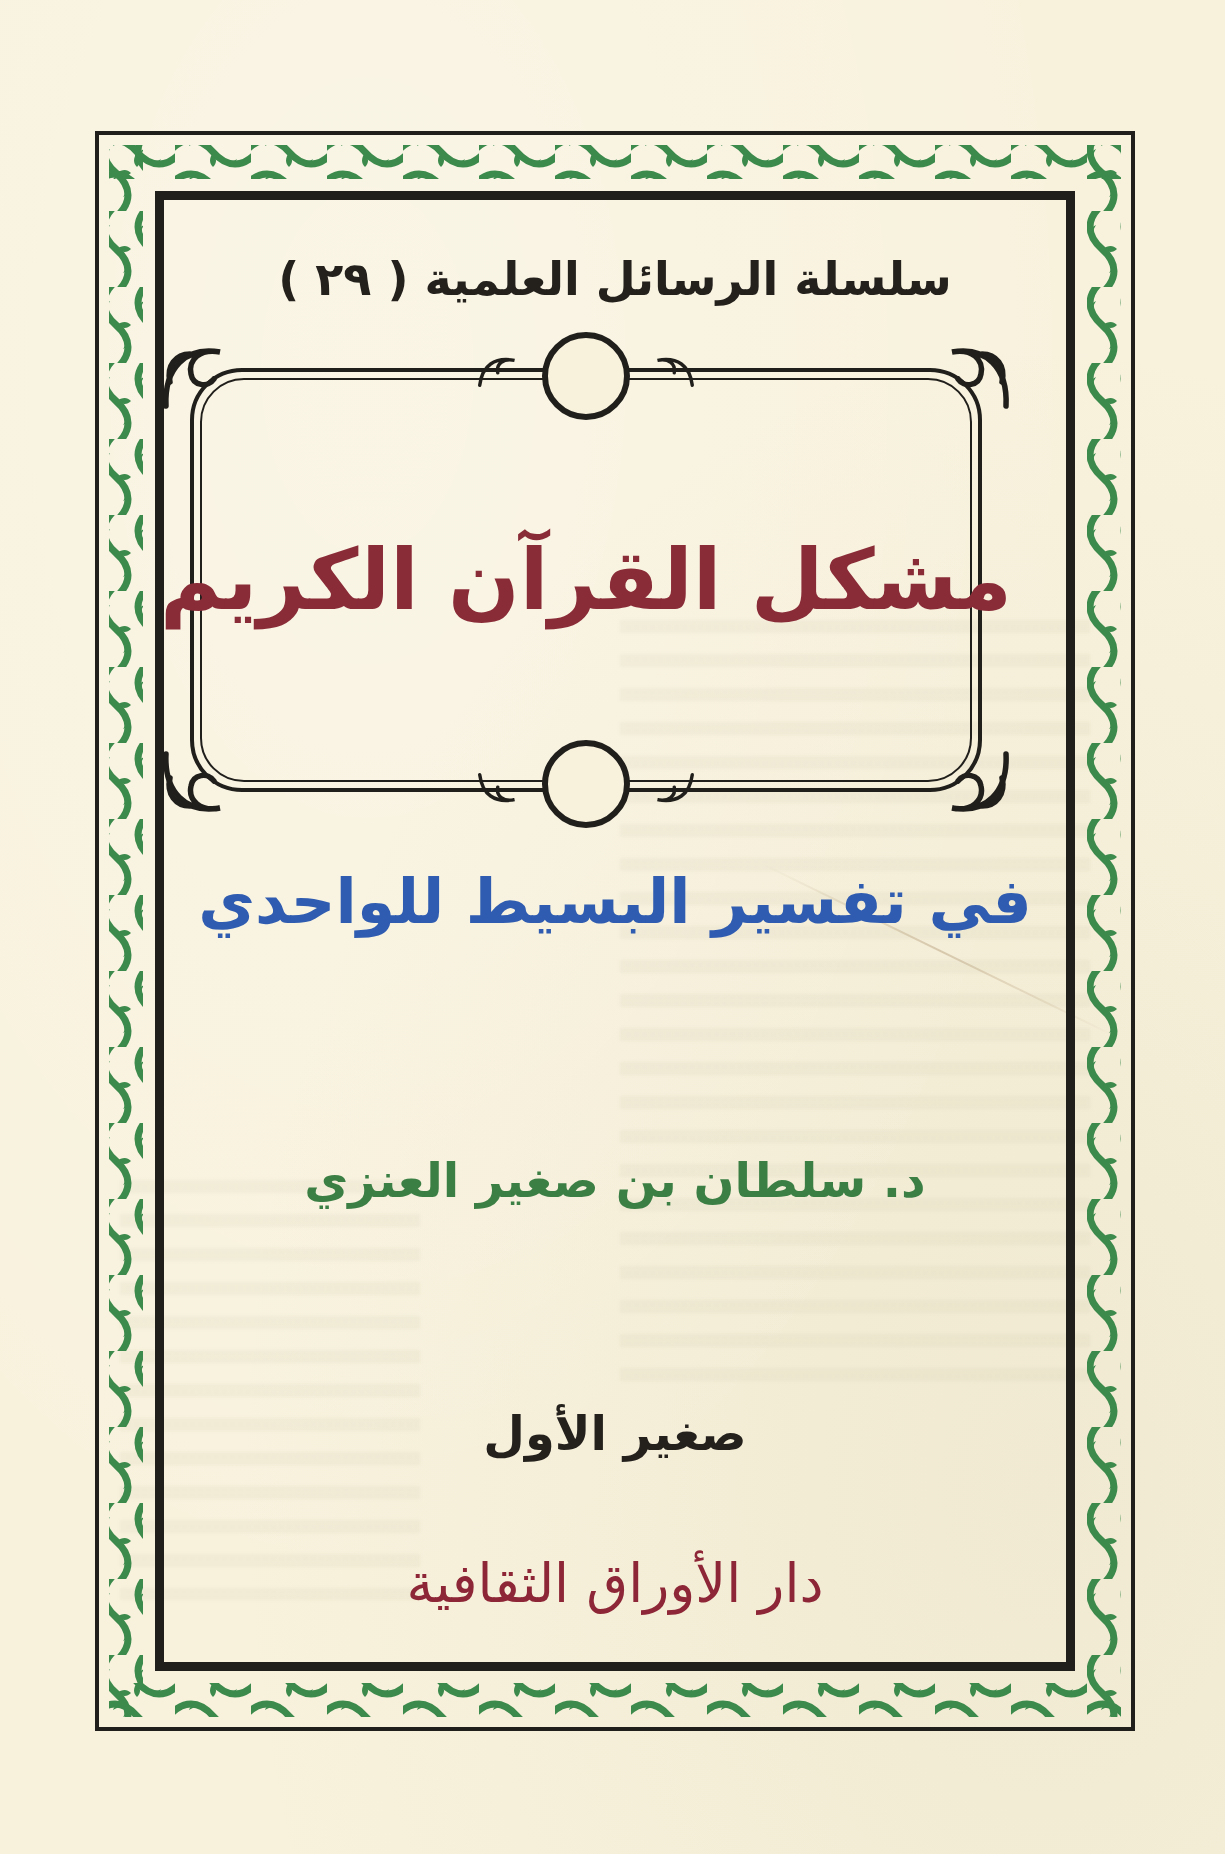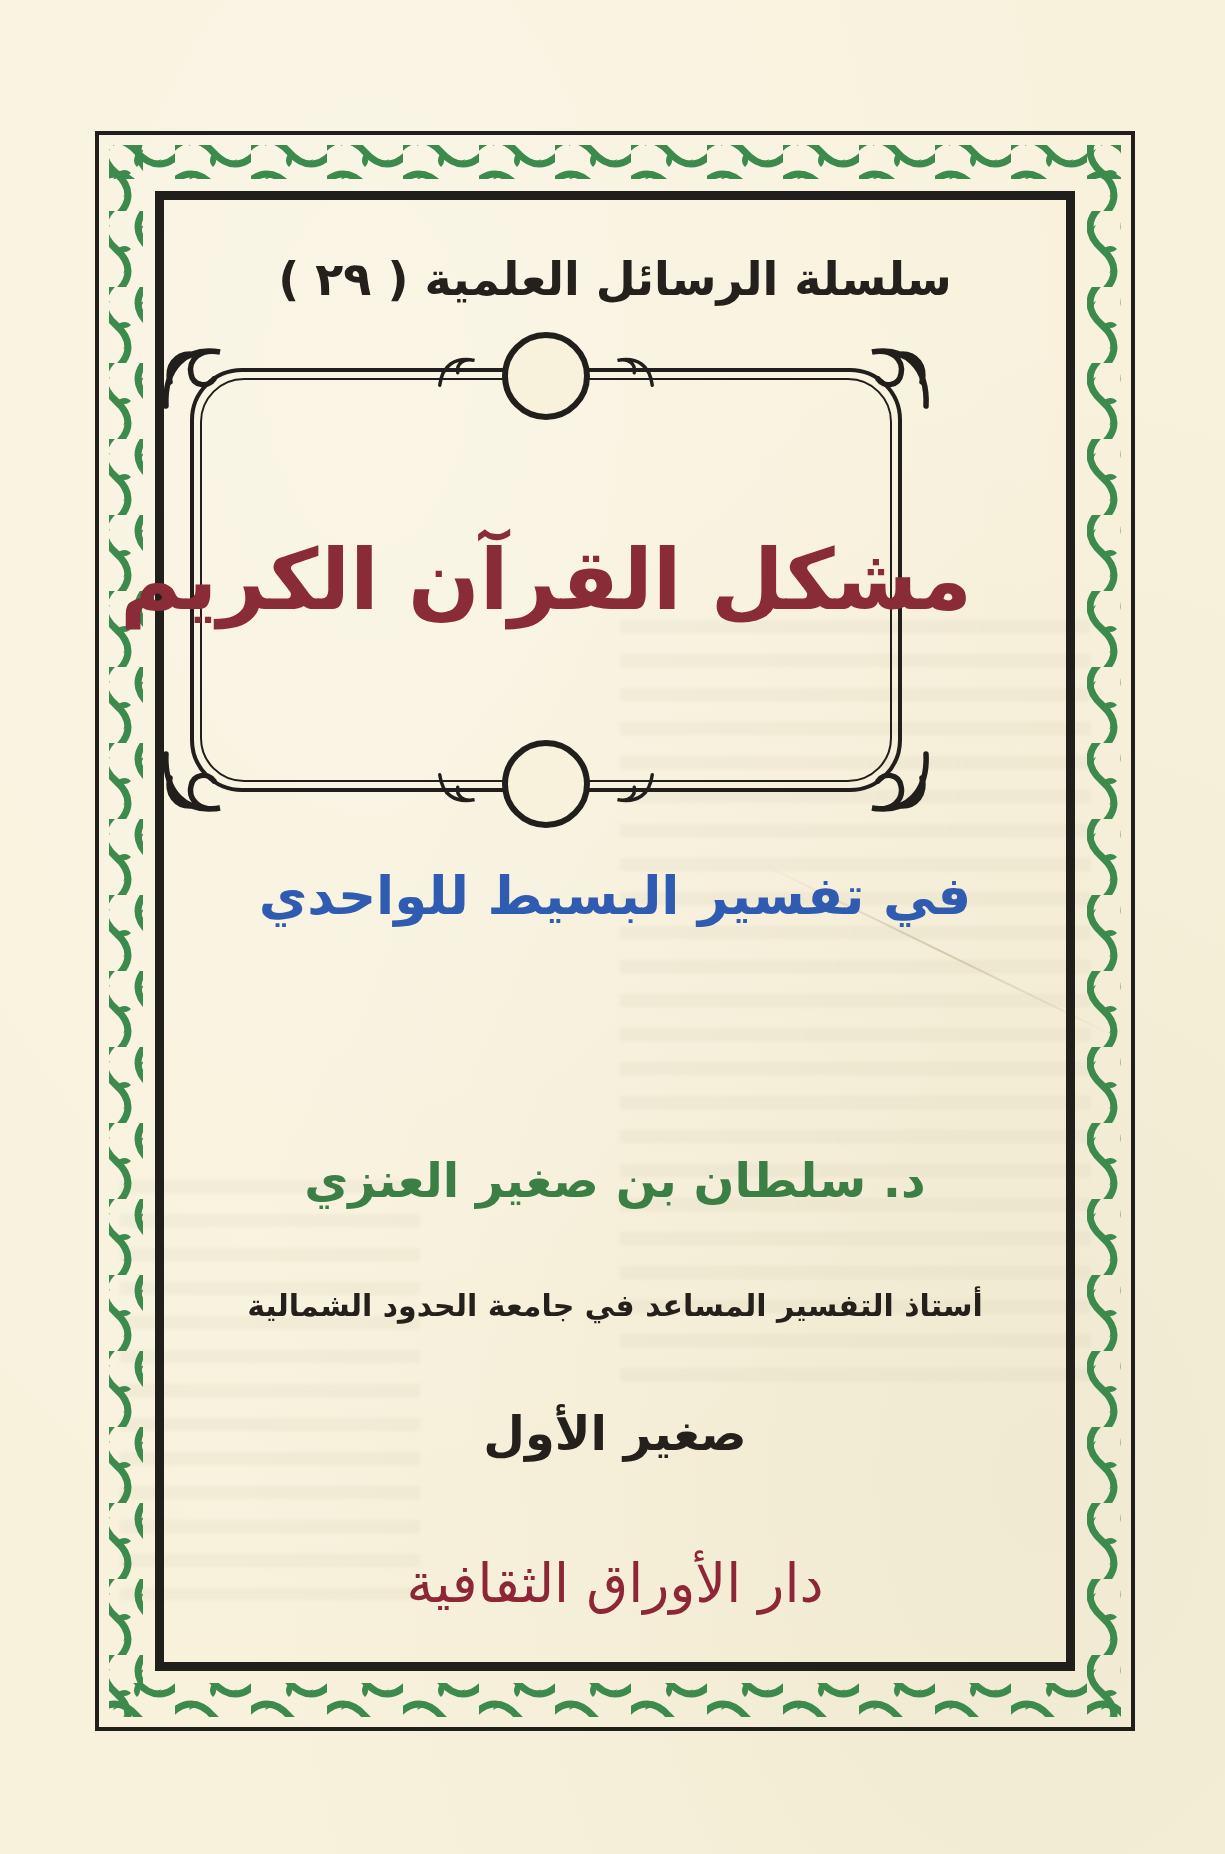--- a/index.html
+++ b/index.html
@@ -59,21 +59,21 @@
   }
   .series{
     position:absolute; top:52px; left:0; right:0;
     font-size:46px; font-weight:bold;
     color:var(--text-black);
     letter-spacing:0;
   }
   
   .cartouche{
     position:absolute; top:168px; left:26px;
-    width:712px; height:424px;
+    width:792px; height:424px;
   }
   .cart-outer{
     position:absolute; inset:0;
     border:4px solid var(--frame-black);
     border-radius:52px;
   }
   .cart-inner{
     position:absolute; inset:10px;
     border:2.5px solid var(--frame-black);
     border-radius:44px;
@@ -103,21 +103,21 @@
     position:absolute; inset:30px 20px;
     display:flex; align-items:center; justify-content:center;
     font-size:84px; font-weight:bold;
     color:var(--title-maroon);
     line-height:1.15;
     white-space:nowrap;
   }
   
   .subtitle{
     position:absolute; top:665px; left:0; right:0;
-    font-size:53px; font-weight:bold;
+    font-size:62px; font-weight:bold;
     color:var(--subtitle-blue);
   }
   .byline{
     position:absolute; top:862px; left:0; right:0;
     font-size:46px; font-weight:bold;
     color:var(--text-black);
   }
   .author{
     position:absolute; top:952px; left:0; right:0;
     font-size:48px; font-weight:bold;
@@ -211,21 +211,20 @@
         <div class="medallion bottom"></div>
 
         <div class="main-title">مشكل القرآن الكريم</div>
       </div>
 
       <div class="subtitle">في تفسير البسيط للواحدي</div>
 
 
       <div class="author">د. سلطان بن صغير العنزي</div>
 
-      <div class="author-role">أستاذ التفسير المساعد في جامعة الحدود الشمالية</div>
 
       <div class="volume">صغير الأول</div>
 
       <div class="publisher">دار الأوراق الثقافية</div>
 
     </div>
   </div>
 </div>
 
 </body></html>

